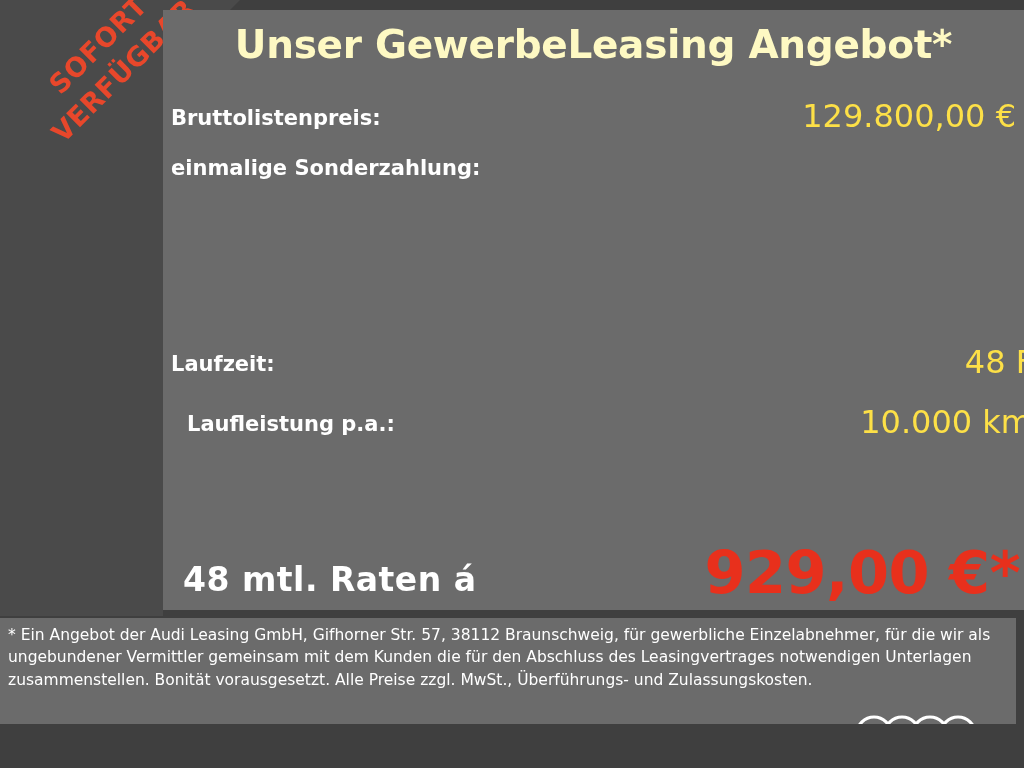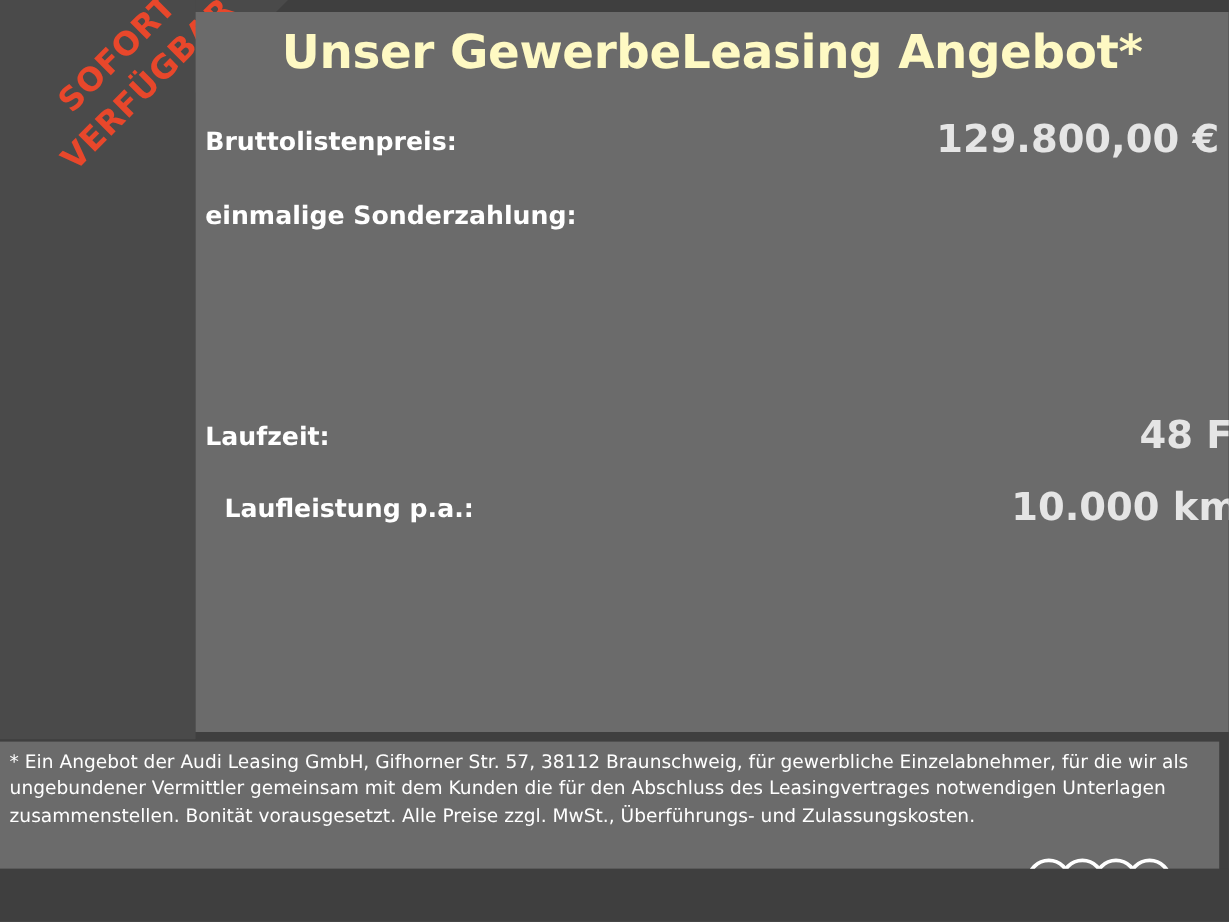--- a/index.html
+++ b/index.html
@@ -89,28 +89,28 @@
     left: 8px;
     top: 0;
     color: #ffffff;
     font-size: 21px;
     font-weight: 700;
   }
   .row .val {
     position: absolute;
     right: 8px;
     top: -9px;
-    color: #e5e5e5;
+    color: #fde047;
     font-size: 32px;
-    font-weight: 700;
+    font-weight: 400;
     white-space: nowrap;
   }
 
   .row-brutto { top: 96px; }
-  .row-sonder { top: 158px; }
+  .row-sonder { top: 146px; }
   .row-laufzeit { top: 342px; padding-left: 48px; }
   .row-leistung { top: 402px; margin-left: 16px; }
 
   .rate-line {
     position: absolute;
     left: 0;
     top: 528px;
     width: 861px;
     height: 72px;
   }
@@ -195,20 +195,24 @@
     <div class="row row-laufzeit">
       <span class="lbl">Laufzeit:</span>
       <span class="val">48 Fri.</span>
     </div>
 
     <div class="row row-leistung">
       <span class="lbl">Laufleistung p.a.:</span>
       <span class="val">10.000 km</span>
     </div>
 
+    <div class="rate-line">
+      <span class="rate-label">48 mtl. Raten á</span>
+      <span class="rate-value">929,00 €*</span>
+    </div>
 
   </div>
 
   <div class="footnote">* Ein Angebot der Audi Leasing GmbH, Gifhorner Str. 57, 38112 Braunschweig, für gewerbliche Einzelabnehmer, für die wir als ungebundener Vermittler gemeinsam mit dem Kunden die für den Abschluss des Leasingvertrages notwendigen Unterlagen zusammenstellen. Bonität vorausgesetzt. Alle Preise zzgl. MwSt., Überführungs- und Zulassungskosten.</div>
 
   <div class="rings">
     <svg width="132" height="40" viewBox="0 0 132 40" xmlns="http://www.w3.org/2000/svg">
       <g fill="none" stroke="#ffffff" stroke-width="3.2">
         <circle cx="20" cy="20" r="17"></circle>
         <circle cx="48" cy="20" r="17"></circle>

